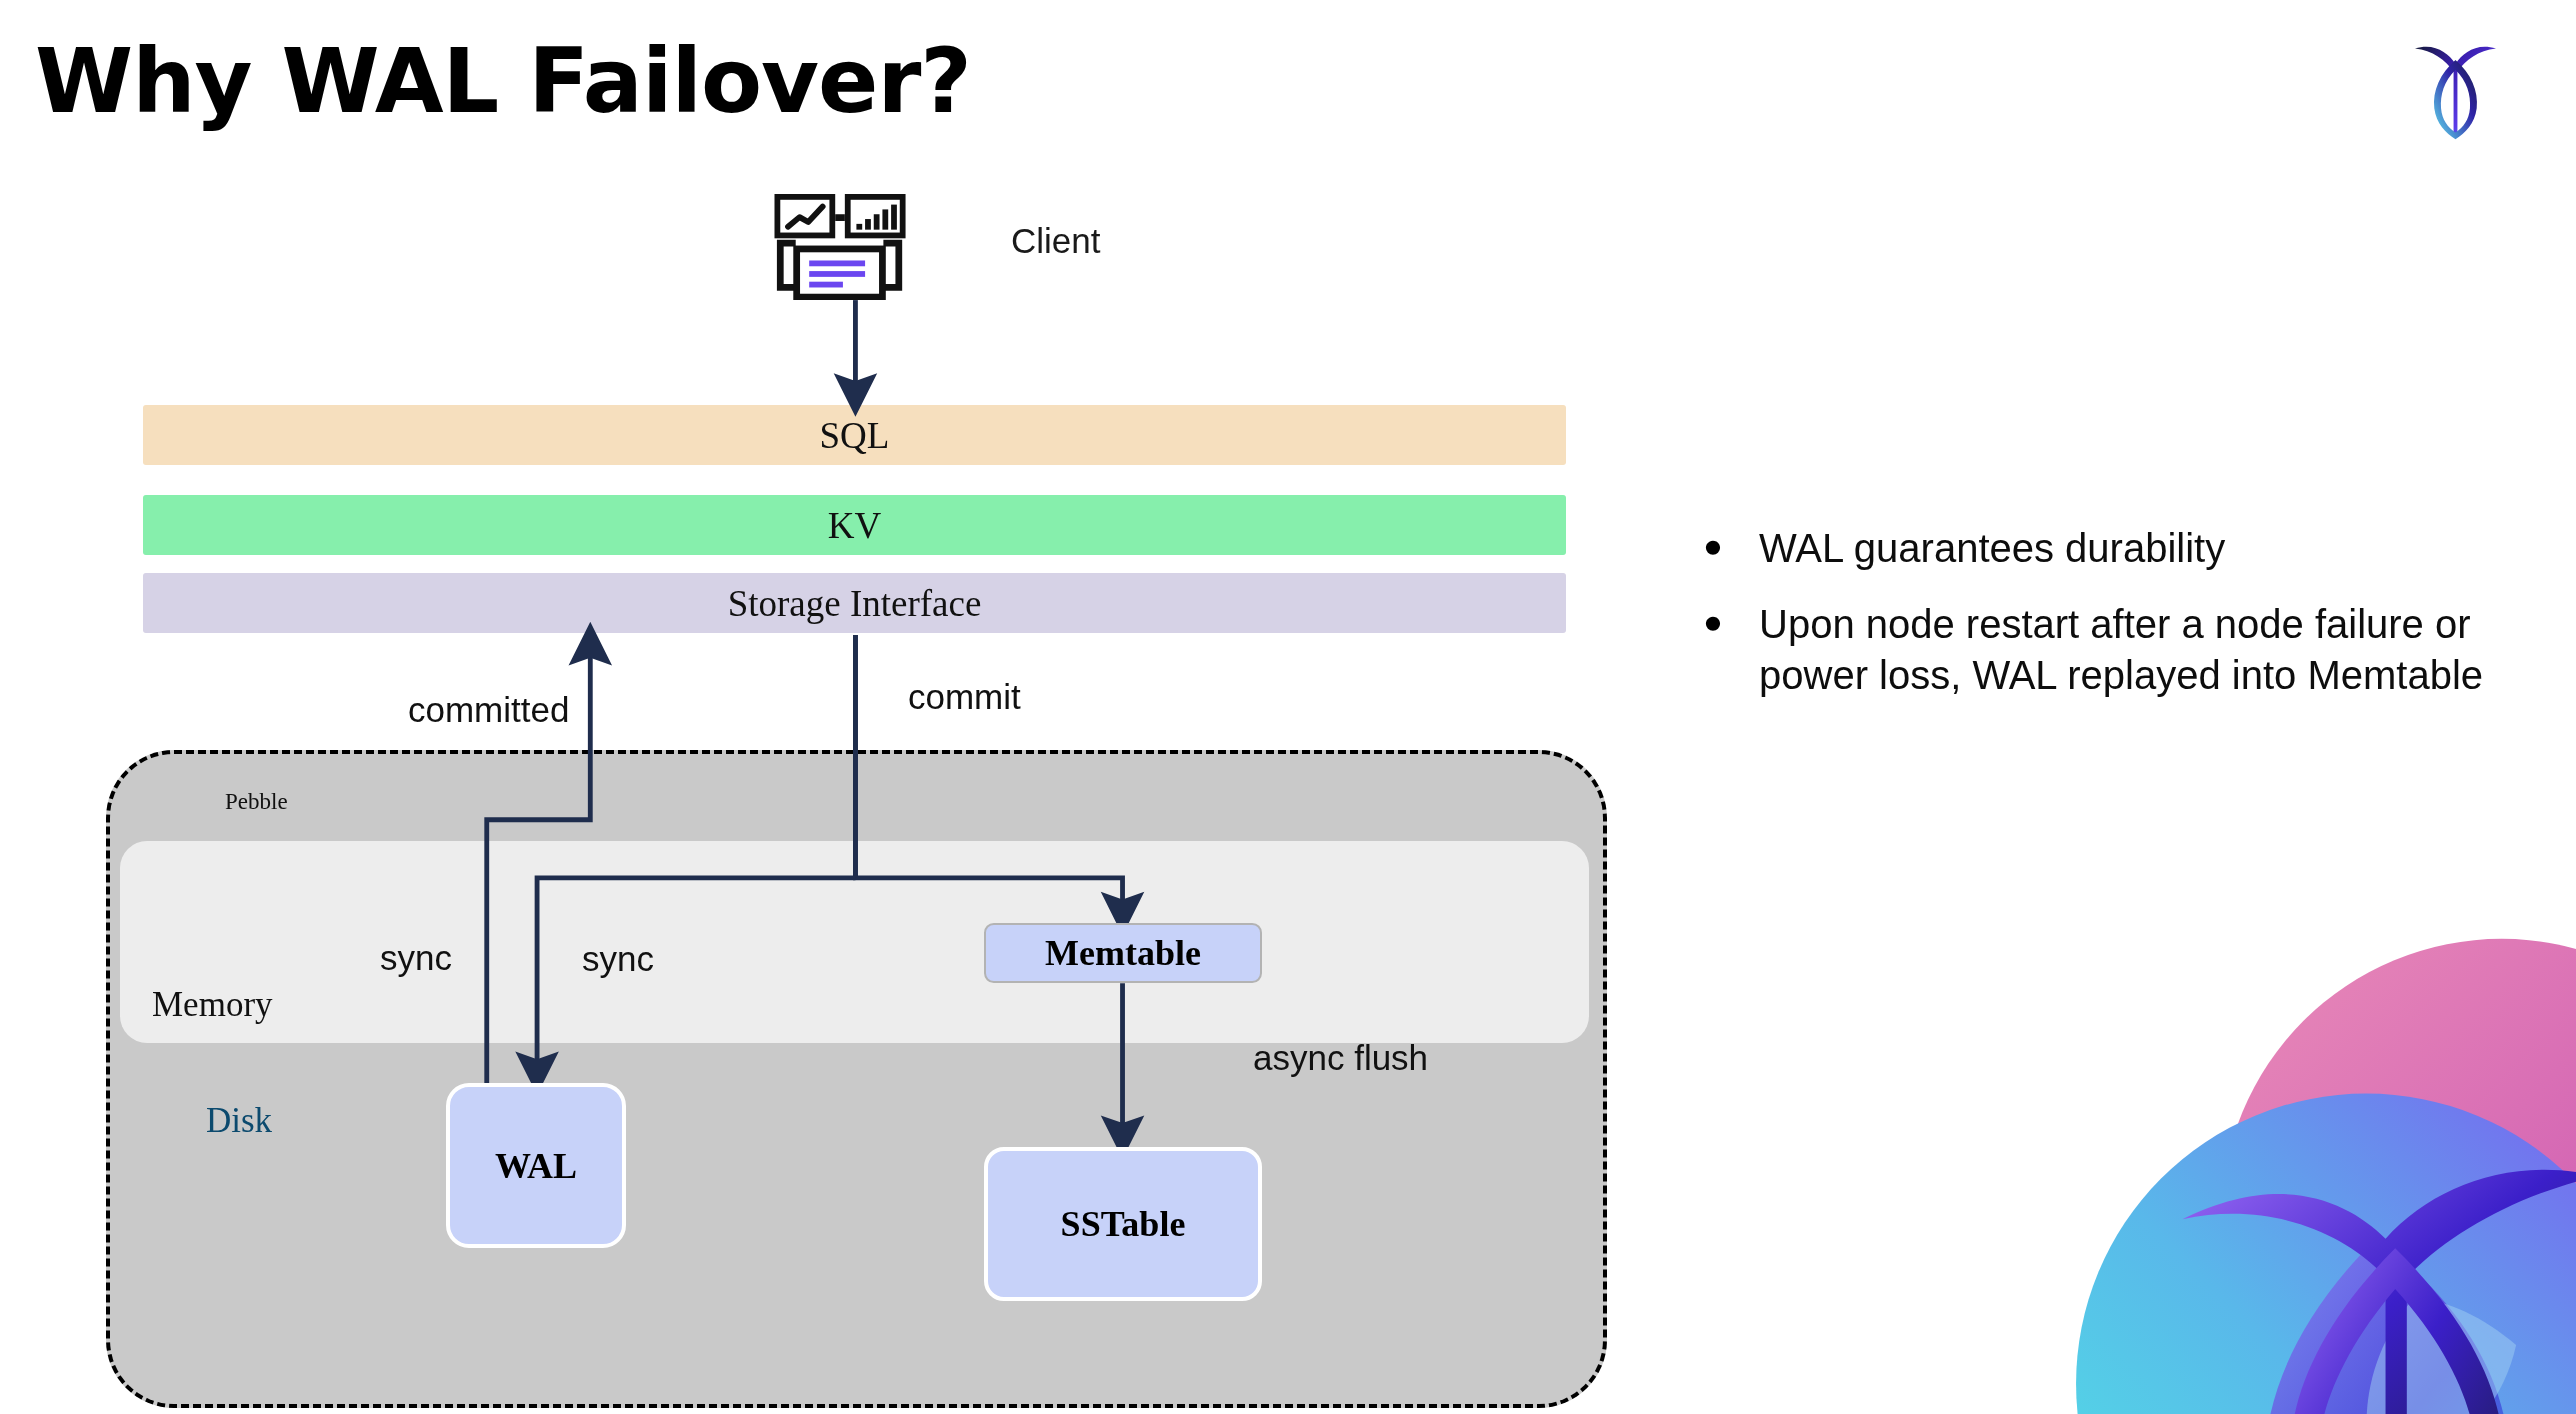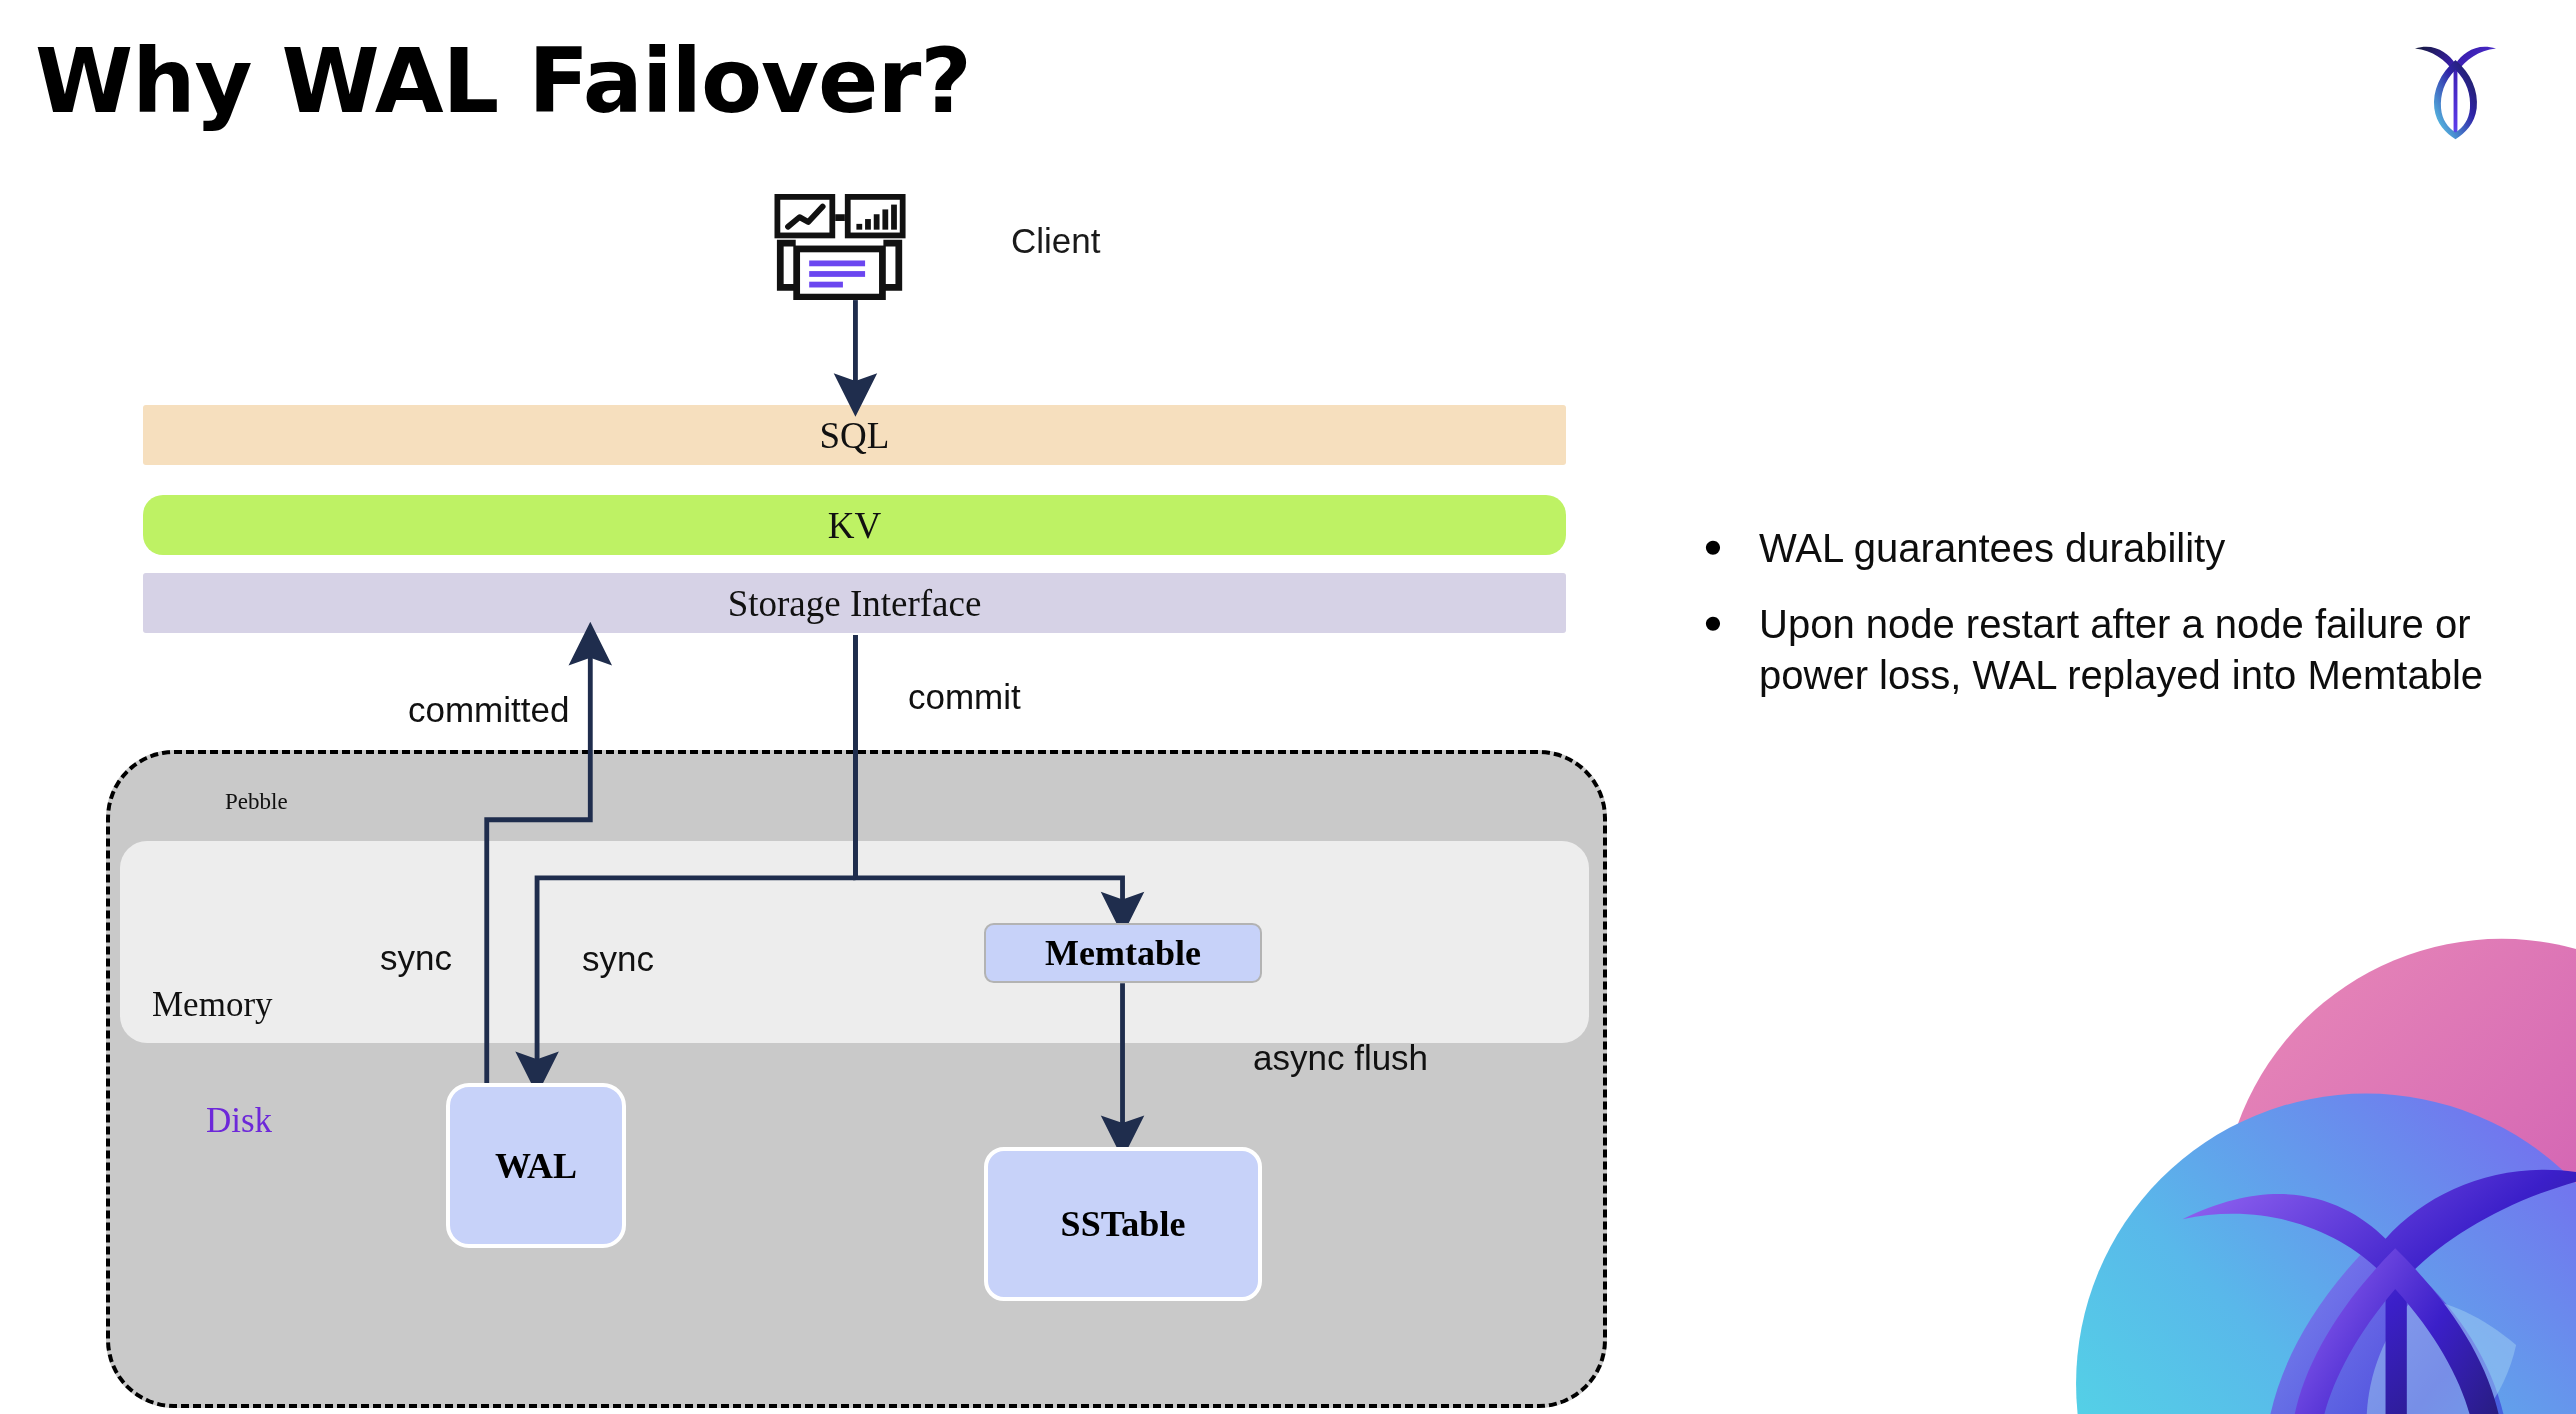--- a/index.html
+++ b/index.html
@@ -80,21 +80,21 @@
     height: 60px;
     border-radius: 2.9px;
     display: flex;
     align-items: center;
     justify-content: center;
     font-family: "Liberation Serif", serif;
     font-size: 37px;
     color: #111111;
   }
   #bar-sql { top: 405px; background: #f6dfbe; }
-  #bar-kv  { top: 495px; background: #bef264; border-radius: 20px; }
+  #bar-kv  { top: 495px; background: #86efac; }
   #bar-storage { top: 573px; background: #d6d2e6; height: 60px; }
 
   
   #pebble-box {
     position: absolute;
     left: 106px;
     top: 750px;
     width: 1501px;
     height: 658px;
     background: #c9c9c9;
@@ -126,21 +126,21 @@
     font-family: "Liberation Serif", serif;
     font-size: 35px;
     color: #111111;
   }
   #disk-label {
     position: absolute;
     left: 206px;
     top: 1101px;
     font-family: "Liberation Serif", serif;
     font-size: 35px;
-    color: #6d28d9;
+    color: #0c4a6e;
   }
 
   
   .node {
     position: absolute;
     display: flex;
     align-items: center;
     justify-content: center;
     font-family: "Liberation Serif", serif;
     font-weight: bold;

